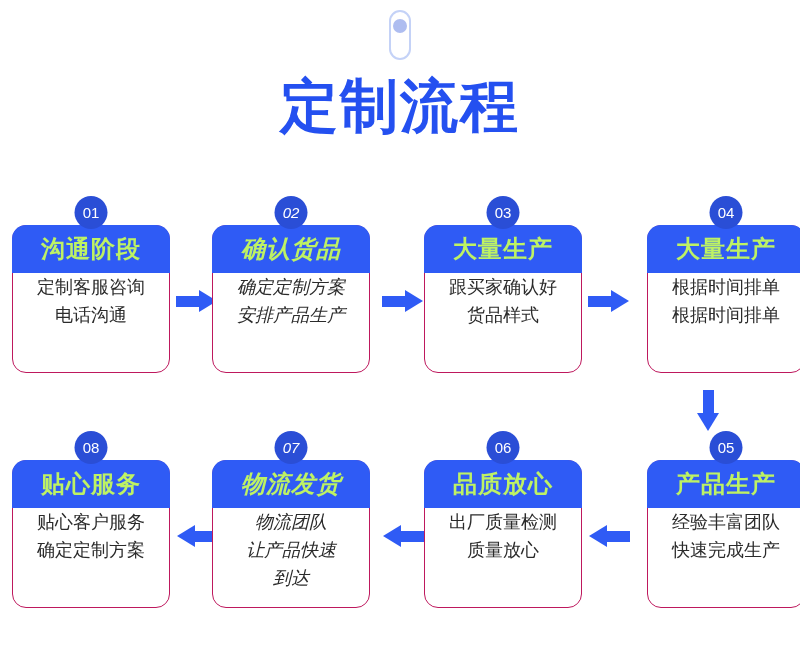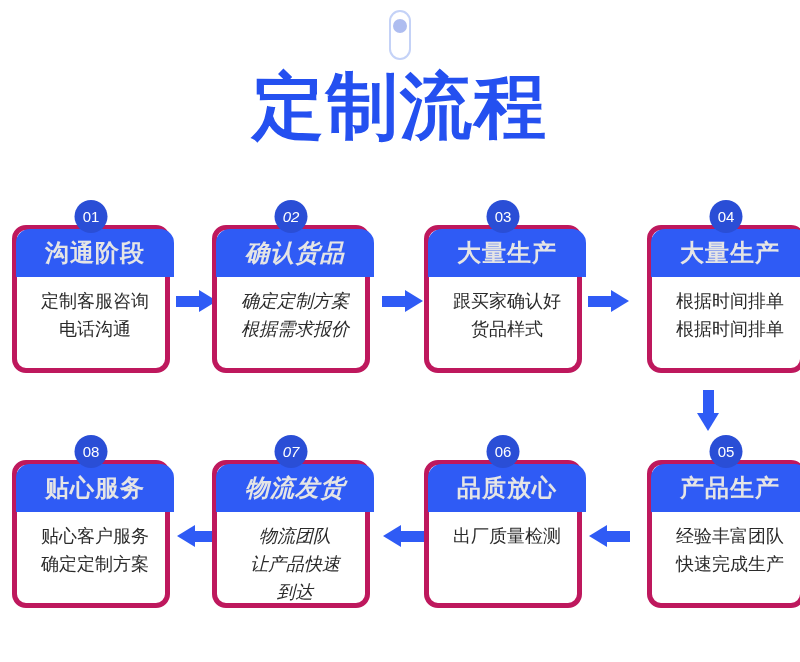--- a/index.html
+++ b/index.html
@@ -42,21 +42,21 @@
     height: 14px;
     margin-left: -7px;
     border-radius: 50%;
     background: #aebdf0;
   }
   .main-title {
     position: absolute;
     left: 0;
     top: 65px;
     width: 800px;
-    font-size: 72px;
+    font-size: 58px;
     line-height: 82px;
     font-weight: bold;
     color: #2450f0;
     letter-spacing: 2px;
     font-family: "DejaVu Sans", "Liberation Sans", sans-serif;
   }
   .sub-title {
     position: absolute;
     left: 0;
     top: 158px;
@@ -77,21 +77,21 @@
   }
   .flow-row.row-top { top: 195px; }
   .flow-row.row-bottom { top: 430px; }
 
   .card {
     position: absolute;
     top: 30px;
     width: 158px;
     height: 148px;
     box-sizing: border-box;
-    border: 5px solid #be185d;
+    border: 1px solid #be185d;
     border-radius: 14px;
     background: #ffffff;
     overflow: visible;
   }
   .card .card-badge {
     position: absolute;
     left: 50%;
     top: -30px;
     transform: translateX(-50%);
     width: 33px;
@@ -107,35 +107,34 @@
   }
   .card .card-head {
     position: absolute;
     left: -1px;
     top: -1px;
     width: 158px;
     height: 48px;
     box-sizing: border-box;
     background: #2f5bf5;
     border-radius: 14px 14px 0 0;
-    color: #e5e5e5;
+    color: #bef264;
     font-size: 24px;
     line-height: 48px;
     text-align: center;
     letter-spacing: 1px;
     font-weight: bold;
     font-family: "DejaVu Sans", "Liberation Sans", sans-serif;
     z-index: 2;
   }
   .card .card-body {
     position: absolute;
     left: 0;
     top: 47px;
     width: 156px;
-    padding-top: 10px;
     text-align: center;
     font-size: 18px;
     line-height: 28px;
     color: #2b2b2b;
     font-family: "DejaVu Sans", "Liberation Sans", sans-serif;
   }
   .card .card-body .line { display: block; }
 
   
   .col-1 { left: 12px; }
@@ -226,21 +225,21 @@
   <div class="arrow-h right gap-1">
     <span class="shaft"></span>
     <span class="head"></span>
   </div>
 
   <div class="card col-2">
     <div class="card-badge">02</div>
     <div class="card-head">确认货品</div>
     <div class="card-body">
       <span class="line">确定定制方案</span>
-      <span class="line">根据需求报价</span>
+      <span class="line">安排产品生产</span>
     </div>
   </div>
 
   <div class="arrow-h right gap-2">
     <span class="shaft"></span>
     <span class="head"></span>
   </div>
 
   <div class="card col-3">
     <div class="card-badge">03</div>
@@ -300,20 +299,21 @@
   <div class="arrow-h left gap-2">
     <span class="shaft"></span>
     <span class="head"></span>
   </div>
 
   <div class="card col-3">
     <div class="card-badge">06</div>
     <div class="card-head">品质放心</div>
     <div class="card-body">
       <span class="line">出厂质量检测</span>
+      <span class="line">质量放心</span>
     </div>
   </div>
 
   <div class="arrow-h left gap-3">
     <span class="shaft"></span>
     <span class="head"></span>
   </div>
 
   <div class="card col-4">
     <div class="card-badge">05</div>

